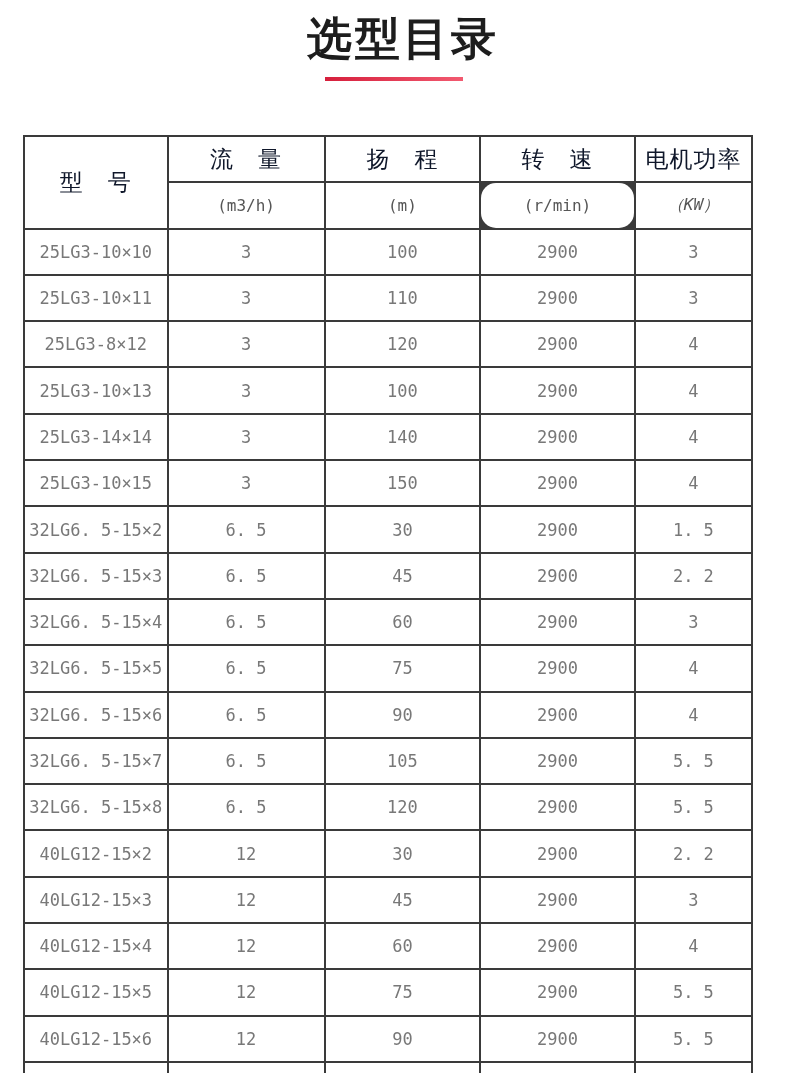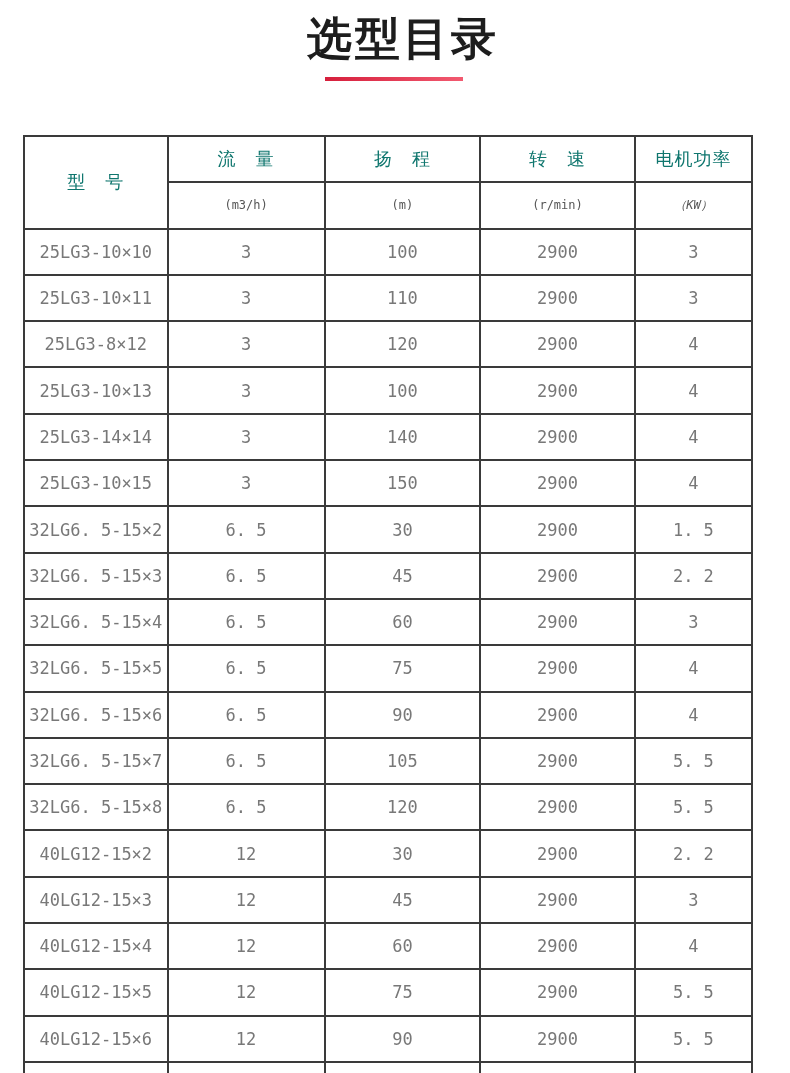--- a/index.html
+++ b/index.html
@@ -30,24 +30,24 @@
     padding:2px;
     box-sizing:border-box;
     overflow:hidden;
   }
   .cell{
     background:#ffffff;
     display:flex;align-items:center;justify-content:center;
     overflow:hidden;white-space:nowrap;
   }
   .cell.hdr{
-    color:#0f766e;font-size:18px;letter-spacing:1px;font-family:Liberation Serif, serif;
+    color:#0f172a;font-size:23px;letter-spacing:1px;font-family:Liberation Serif, serif;
   }
   .cell.unit{
-    color:#565656;font-size:12px;letter-spacing:0;
+    color:#565656;font-size:16px;letter-spacing:0;
   }
   .cell.data{
     color:#787878;font-size:17px;
   }
   .model-hdr{grid-column:1;grid-row:1 / 3;}
   .partial{min-height:44.3px;}
 </style>
 </head>
 <body>
 
@@ -55,21 +55,21 @@
 <div class="title-underline"></div>
 
 <div class="catalog" id="grid">
   <div class="cell hdr model-hdr">型　号</div>
   <div class="cell hdr" style="grid-column:2;grid-row:1;">流　量</div>
   <div class="cell hdr" style="grid-column:3;grid-row:1;">扬　程</div>
   <div class="cell hdr" style="grid-column:4;grid-row:1;">转　速</div>
   <div class="cell hdr" style="grid-column:5;grid-row:1;">电机功率</div>
   <div class="cell unit" style="grid-column:2;grid-row:2;">(m3/h)</div>
   <div class="cell unit" style="grid-column:3;grid-row:2;">(m)</div>
-  <div class="cell unit" style="grid-column:4;grid-row:2;">(r/min)</div>
+  <div class="cell unit" style="grid-column:4;grid-row:2;border-radius:15px;">(r/min)</div>
   <div class="cell unit" style="grid-column:5;grid-row:2;font-style:italic;">（KW）</div>
 <div class="cell data">25LG3-10×10</div>
     <div class="cell data">3</div>
     <div class="cell data">100</div>
     <div class="cell data">2900</div>
     <div class="cell data">3</div>
     <div class="cell data">25LG3-10×11</div>
     <div class="cell data">3</div>
     <div class="cell data">110</div>
     <div class="cell data">2900</div>

